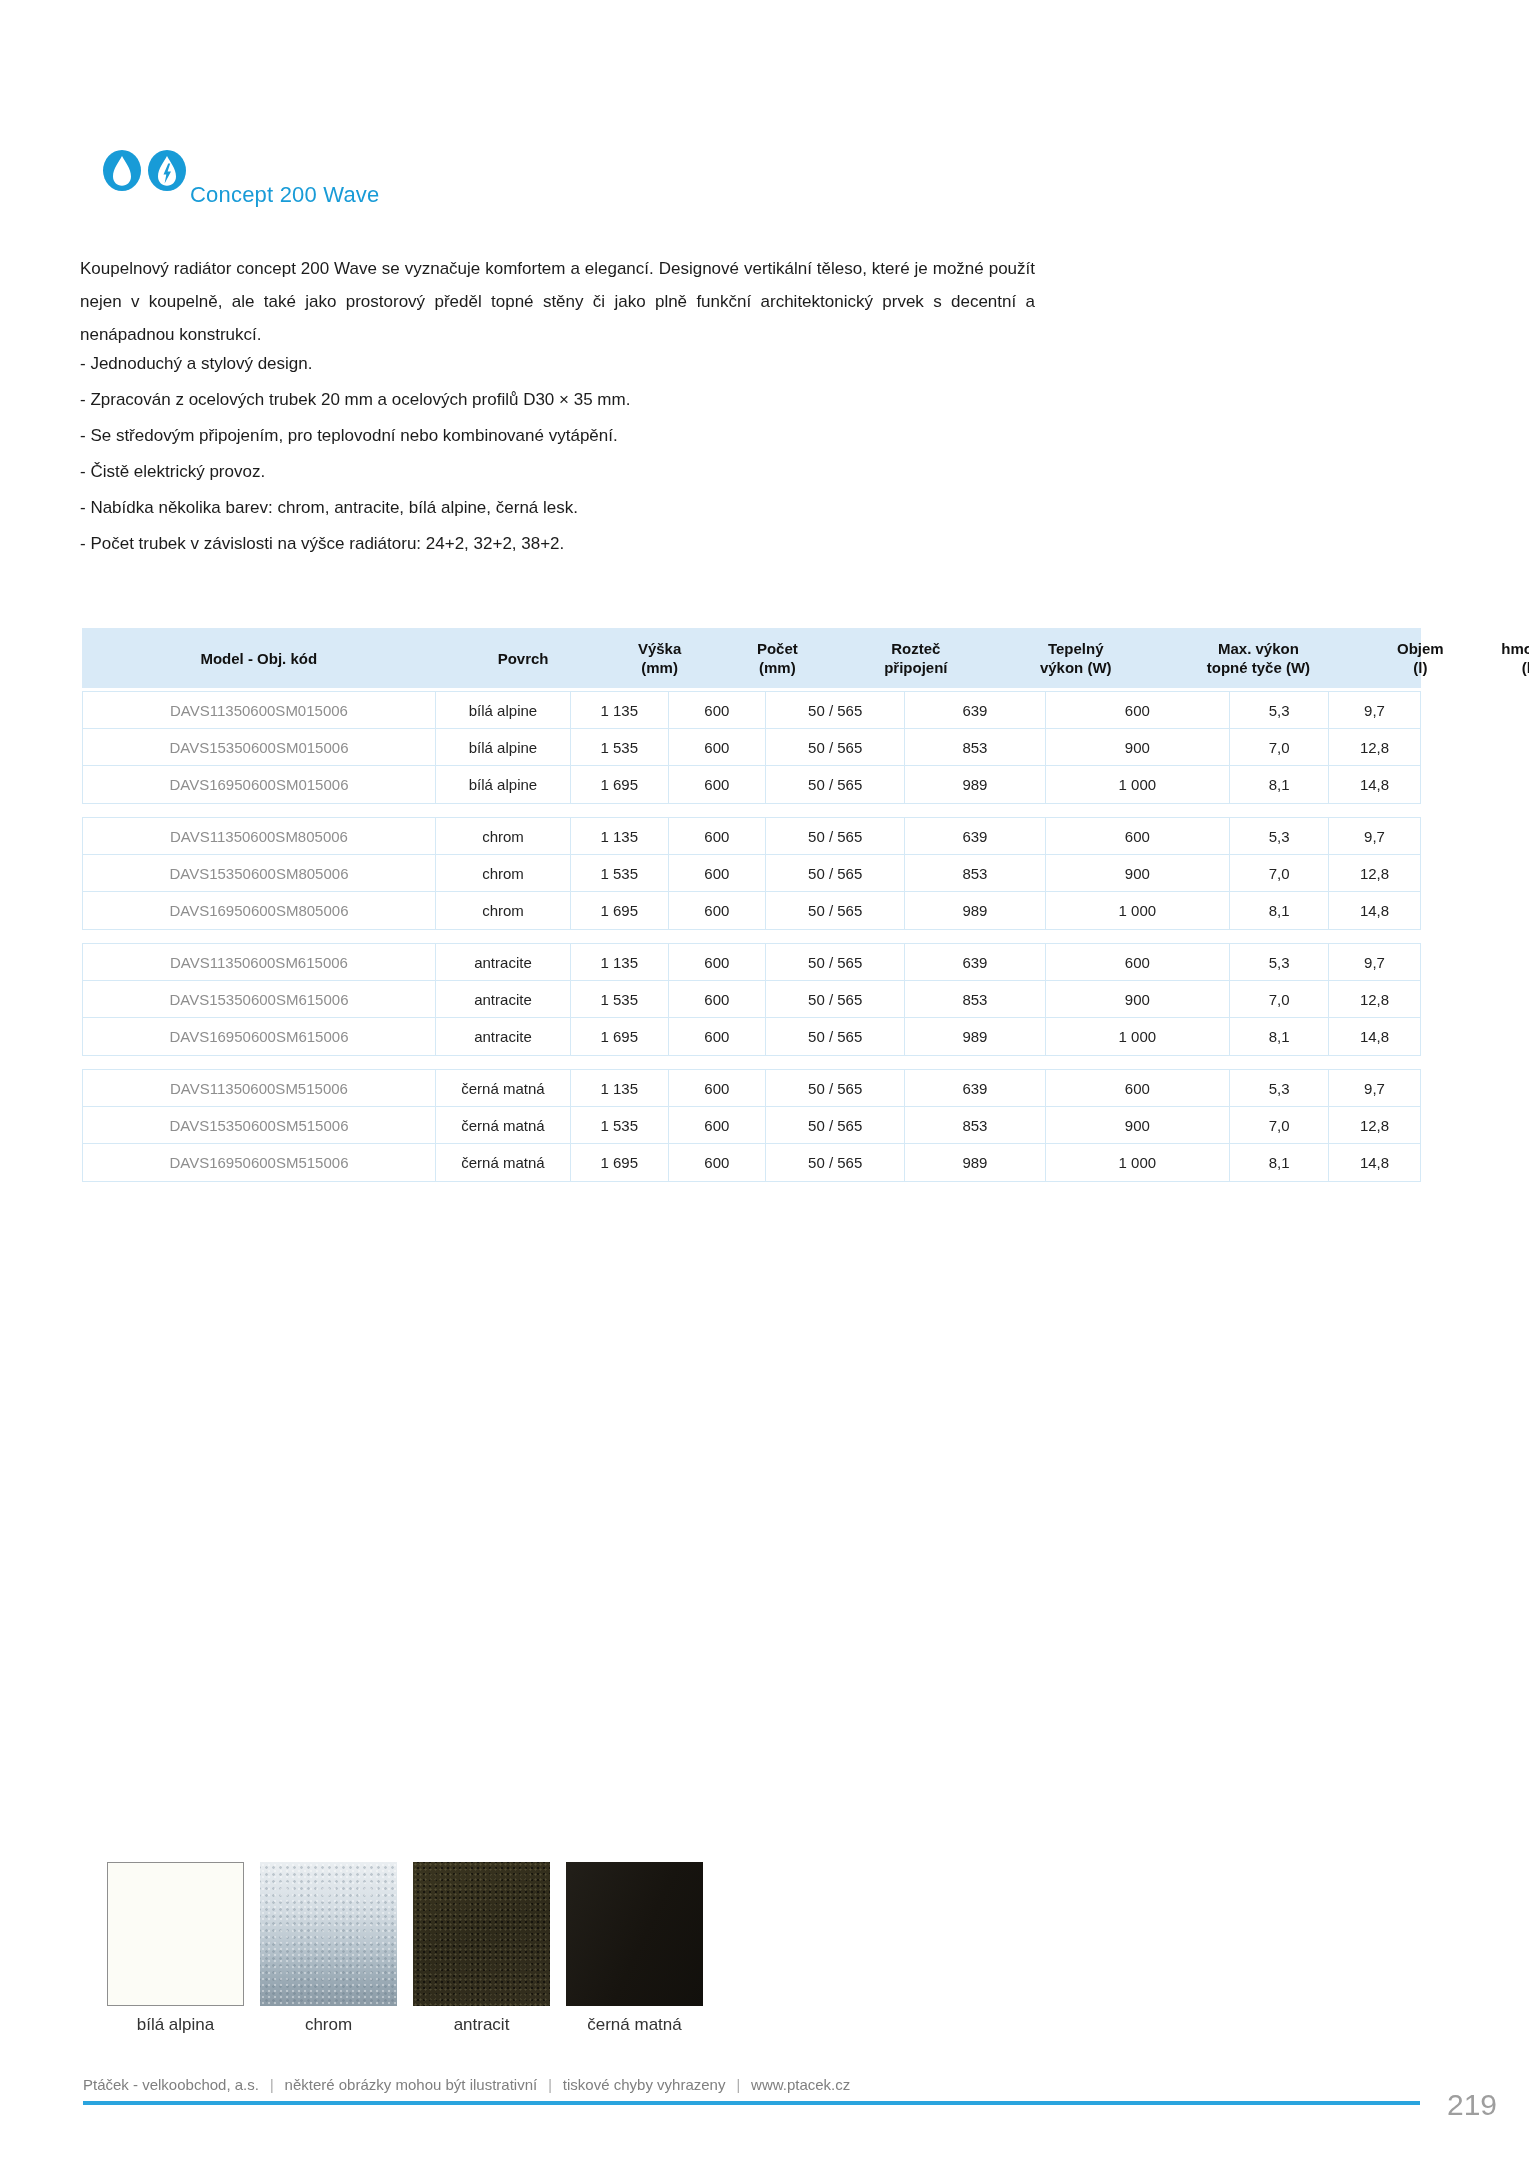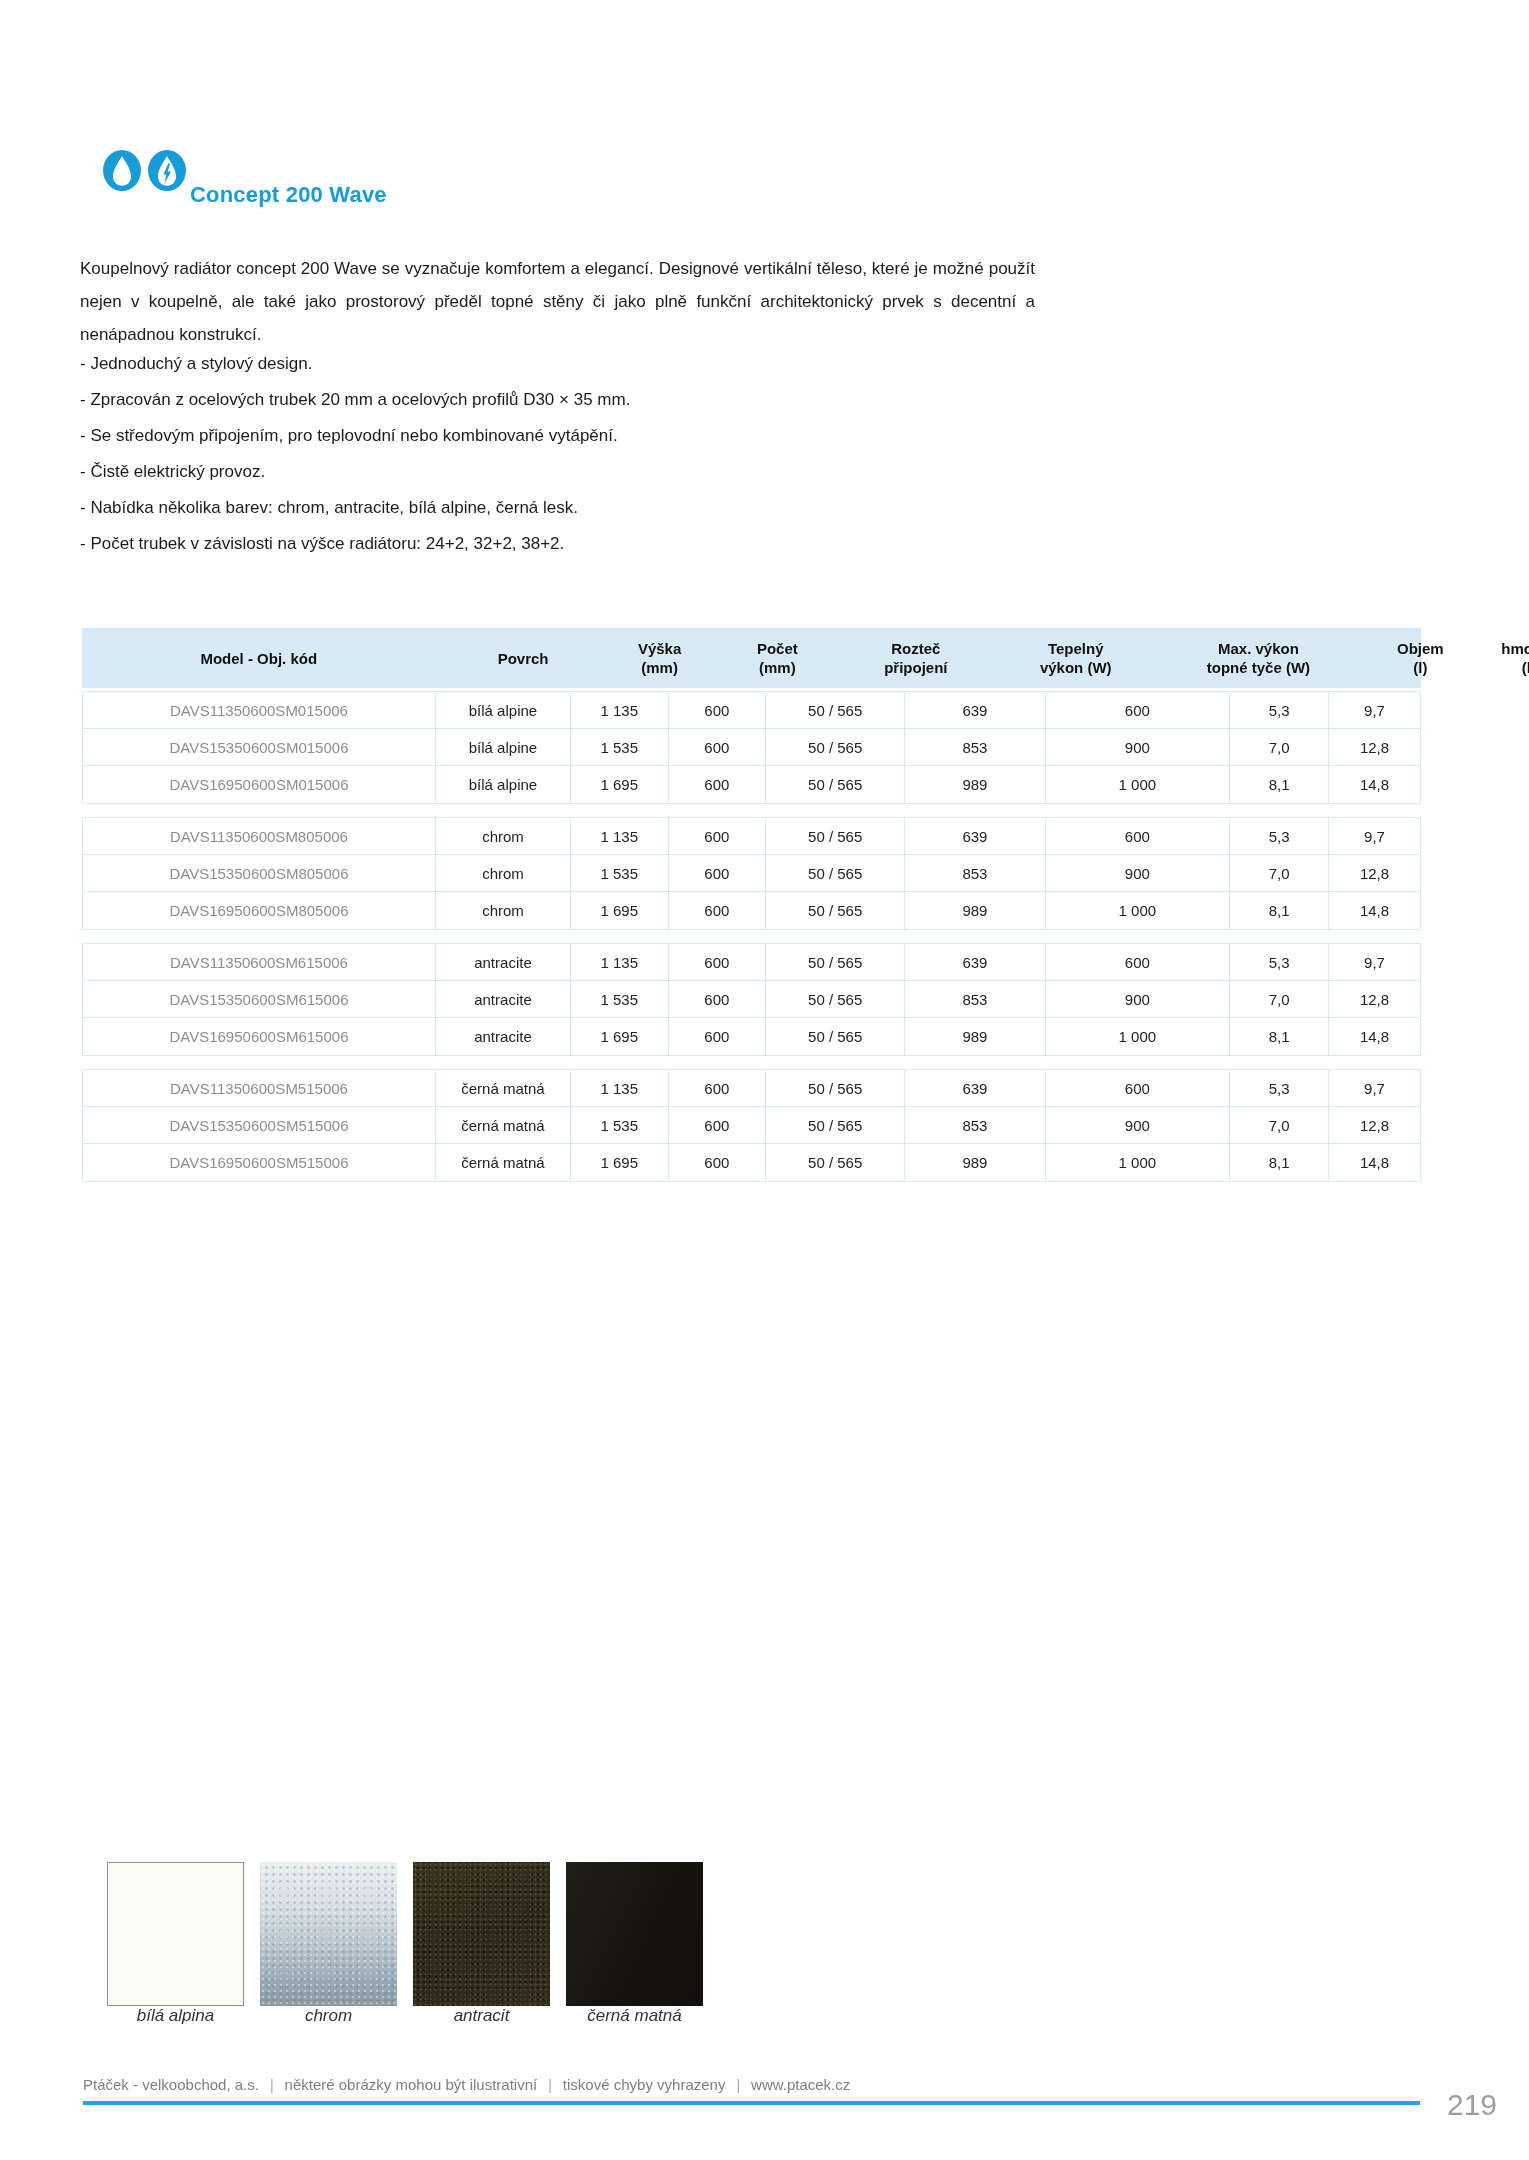--- a/index.html
+++ b/index.html
@@ -11,21 +11,21 @@
     font-family:"Liberation Sans", sans-serif;
     color:#1d1d1d;
     overflow:hidden;
   }
 
   
   .brand-row { position:absolute; left:103px; top:150px; display:flex; align-items:flex-start; }
   .drop-badge { width:38px; height:41px; margin-right:7px; }
   .page-title {
     position:absolute; left:190px; top:182px;
-    font-size:22px; font-weight:bold; color:#189bd7; letter-spacing:0.2px;
+    font-size:22px; font-weight:normal; color:#189bd7; letter-spacing:0.2px;
   }
 
   
   .intro {
     position:absolute; left:80px; top:252px; width:955px;
     font-size:17px; line-height:33px; text-align:justify; color:#1c1c1c;
   }
 
   
   .features { position:absolute; left:80px; top:352px; width:960px; list-style:none; }
@@ -78,21 +78,21 @@
       radial-gradient(circle, rgba(88,108,124,0.28) 0 1px, transparent 1.6px) 3px 2px/7px 7px,
       linear-gradient(180deg,#eaeef1 0%,#d7dfe5 30%,#b7c4cd 60%,#98a8b3 85%,#8b9aa5 100%);
   }
   .swatch.anthracite {
     background:
       radial-gradient(circle, rgba(214,203,150,0.20) 0 0.8px, transparent 1.3px) 0 0/5px 5px,
       radial-gradient(circle, rgba(0,0,0,0.55) 0 1px, transparent 1.5px) 2px 3px/6px 6px,
       linear-gradient(160deg,#3a3520 0%,#2e2a1a 50%,#332e1e 100%);
   }
   .swatch.blackmatt { background:linear-gradient(115deg,#221f19 0%,#17140f 55%,#12100c 100%); }
-  .swatch-label { text-align:center; font-size:17px; color:#333;font-style:italic; }
+  .swatch-label { margin-top:9px; text-align:center; font-size:17px; color:#333; }
 
   
   .footer-text {
     position:absolute; left:83px; top:2076px;
     display:flex; align-items:center;
     font-size:15px; color:#7f7f7f;
   }
   .footer-text .sep { padding:0 11px; color:#a8a8a8; font-size:14px; }
   .footer-rule {
     position:absolute; left:83px; top:2101px;

